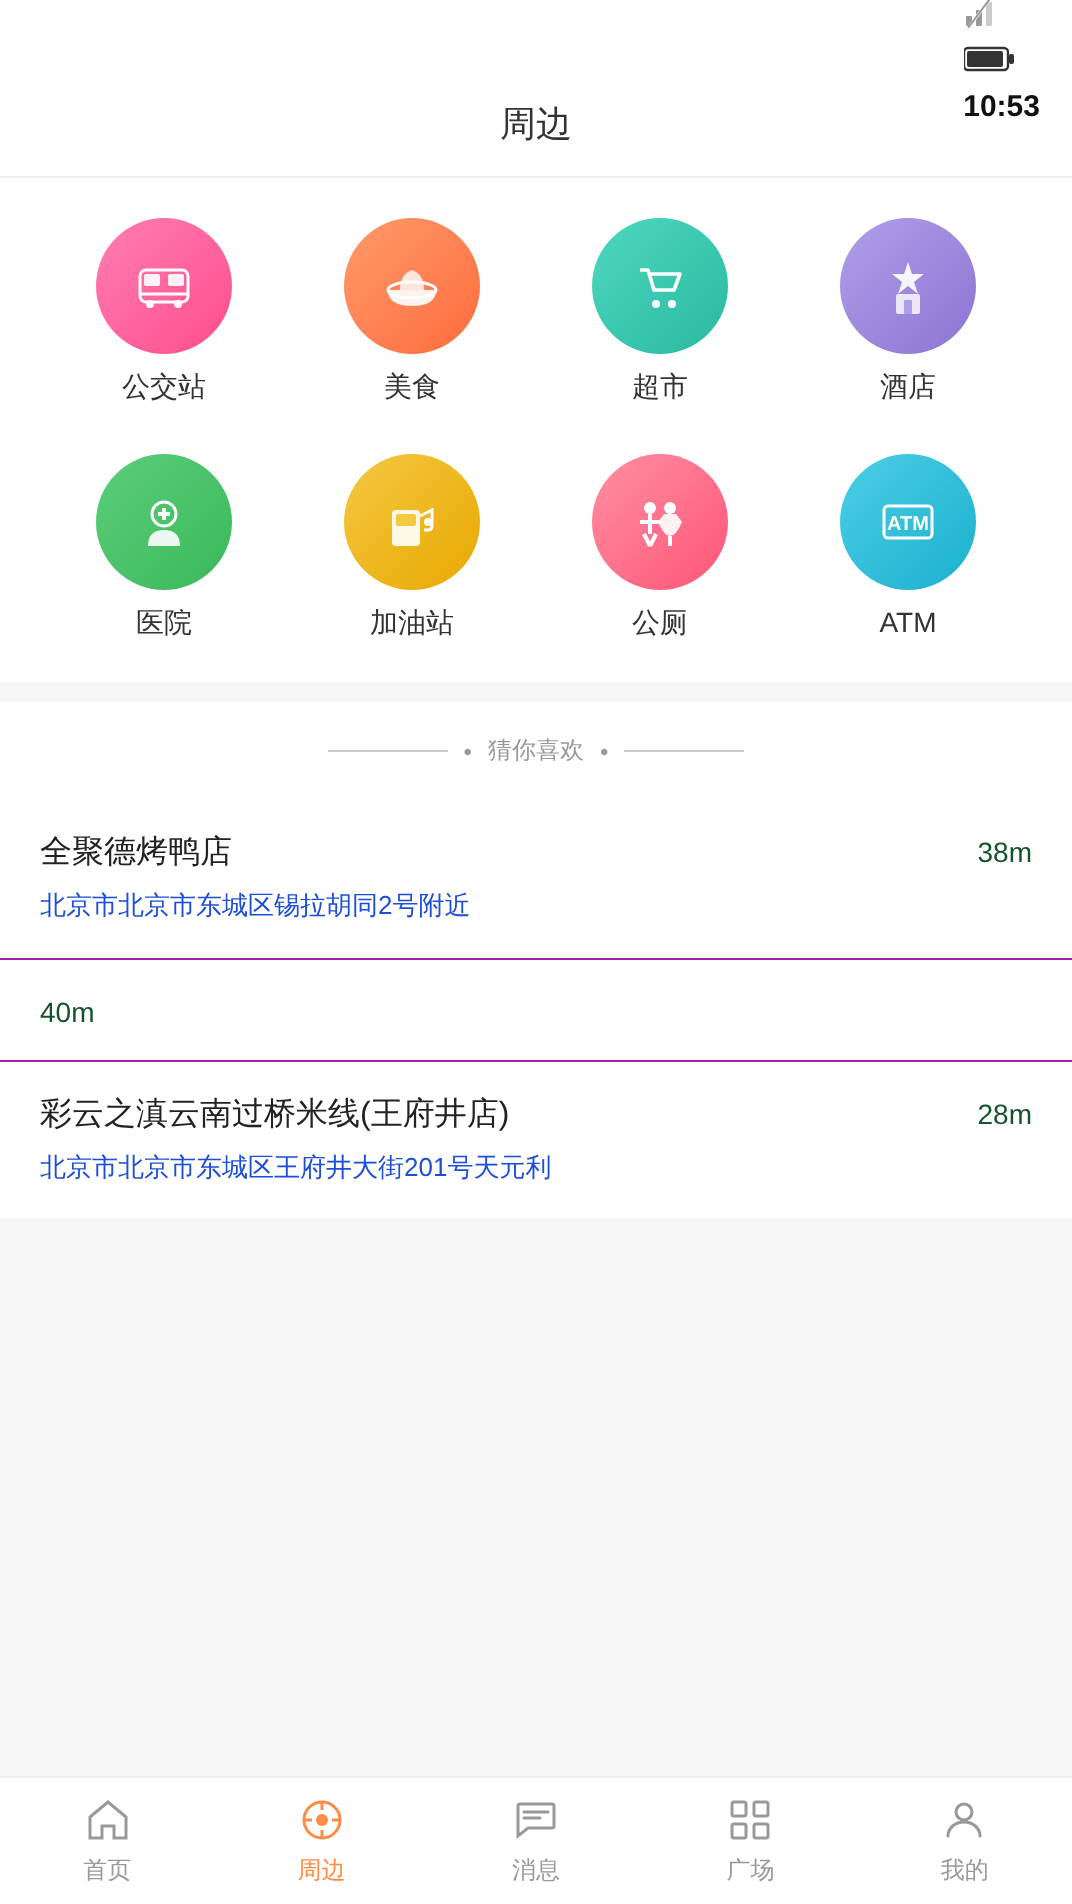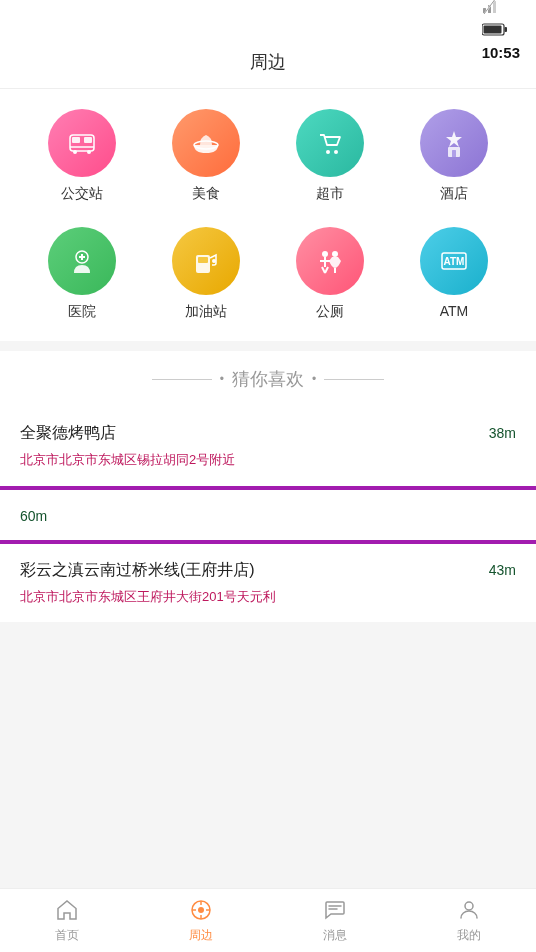--- a/index.html
+++ b/index.html
@@ -102,52 +102,52 @@
     .divider-line {
       width: 60px;
       height: 1px;
       background: #ccc;
     }
     .divider-dot {
       color: #999;
       font-size: 12px;
     }
     .divider-text {
-      font-size: 18px;
+      font-size: 12px;
       color: #999;
     }
 
     
     .list-section {
       background: white;
     }
     .list-item {
       padding: 16px 20px;
-      border-bottom: 4px solid #a21caf;
+      border-bottom: 1px solid #a21caf;
       display: flex;
       justify-content: space-between;
       align-items: flex-start;
       cursor: pointer;
     }
     .list-item:last-child {
       border-bottom: none;
     }
     .list-content {
       flex: 1;
       padding-right: 16px;
     }
     .list-name {
       font-size: 16px;
       color: #222;
       margin-bottom: 6px;
       font-weight: 500;
     }
     .list-addr {
       font-size: 13px;
-      color: #be185d;
+      color: #1d4ed8;
       line-height: 1.5;
     }
     .list-distance {
       font-size: 14px;
       color: #14532d;
       white-space: nowrap;
       padding-top: 2px;
     }
 
     
@@ -355,29 +355,29 @@
 
     <div class="list-item">
       <div class="list-content">
         <div class="list-name">全聚德烤鸭店</div>
         <div class="list-addr">北京市北京市东城区锡拉胡同2号附近</div>
       </div>
       <div class="list-distance">38m</div>
     </div>
 
     <div class="list-item">
-      <div class="list-distance">60m</div>
+      <div class="list-distance">40m</div>
     </div>
 
     <div class="list-item">
       <div class="list-content">
         <div class="list-name">彩云之滇云南过桥米线(王府井店)</div>
         <div class="list-addr">北京市北京市东城区王府井大街201号天元利</div>
       </div>
-      <div class="list-distance">43m</div>
+      <div class="list-distance">28m</div>
     </div>
 
   </div>
 </div>
 
 <nav class="bottom-nav">
 
   <div class="nav-item">
     <div class="nav-icon">
       <svg width="24" height="24" viewBox="0 0 24 24" fill="none">
@@ -404,20 +404,31 @@
   <div class="nav-item">
     <div class="nav-icon">
       <svg width="24" height="24" viewBox="0 0 24 24" fill="none">
         <path d="M6 8h12M6 11h8" stroke="#999" stroke-width="1.5" stroke-linecap="round"></path>
         <path d="M4 4h16a1 1 0 011 1v10a1 1 0 01-1 1H8l-5 4V5a1 1 0 011-1z" stroke="#999" stroke-width="1.5" fill="none"></path>
       </svg>
     </div>
     <span class="nav-label">消息</span>
   </div>
 
+  <div class="nav-item">
+    <div class="nav-icon">
+      <svg width="24" height="24" viewBox="0 0 24 24" fill="none">
+        <rect x="3" y="3" width="7" height="7" rx="1" stroke="#999" stroke-width="1.5"></rect>
+        <rect x="14" y="3" width="7" height="7" rx="1" stroke="#999" stroke-width="1.5"></rect>
+        <rect x="3" y="14" width="7" height="7" rx="1" stroke="#999" stroke-width="1.5"></rect>
+        <rect x="14" y="14" width="7" height="7" rx="1" stroke="#999" stroke-width="1.5"></rect>
+      </svg>
+    </div>
+    <span class="nav-label">广场</span>
+  </div>
 
   <div class="nav-item">
     <div class="nav-icon">
       <svg width="24" height="24" viewBox="0 0 24 24" fill="none">
         <circle cx="12" cy="8" r="4" stroke="#999" stroke-width="1.5"></circle>
         <path d="M4 20c0-4 3.6-7 8-7s8 3 8 7" stroke="#999" stroke-width="1.5" stroke-linecap="round"></path>
       </svg>
     </div>
     <span class="nav-label">我的</span>
   </div>

